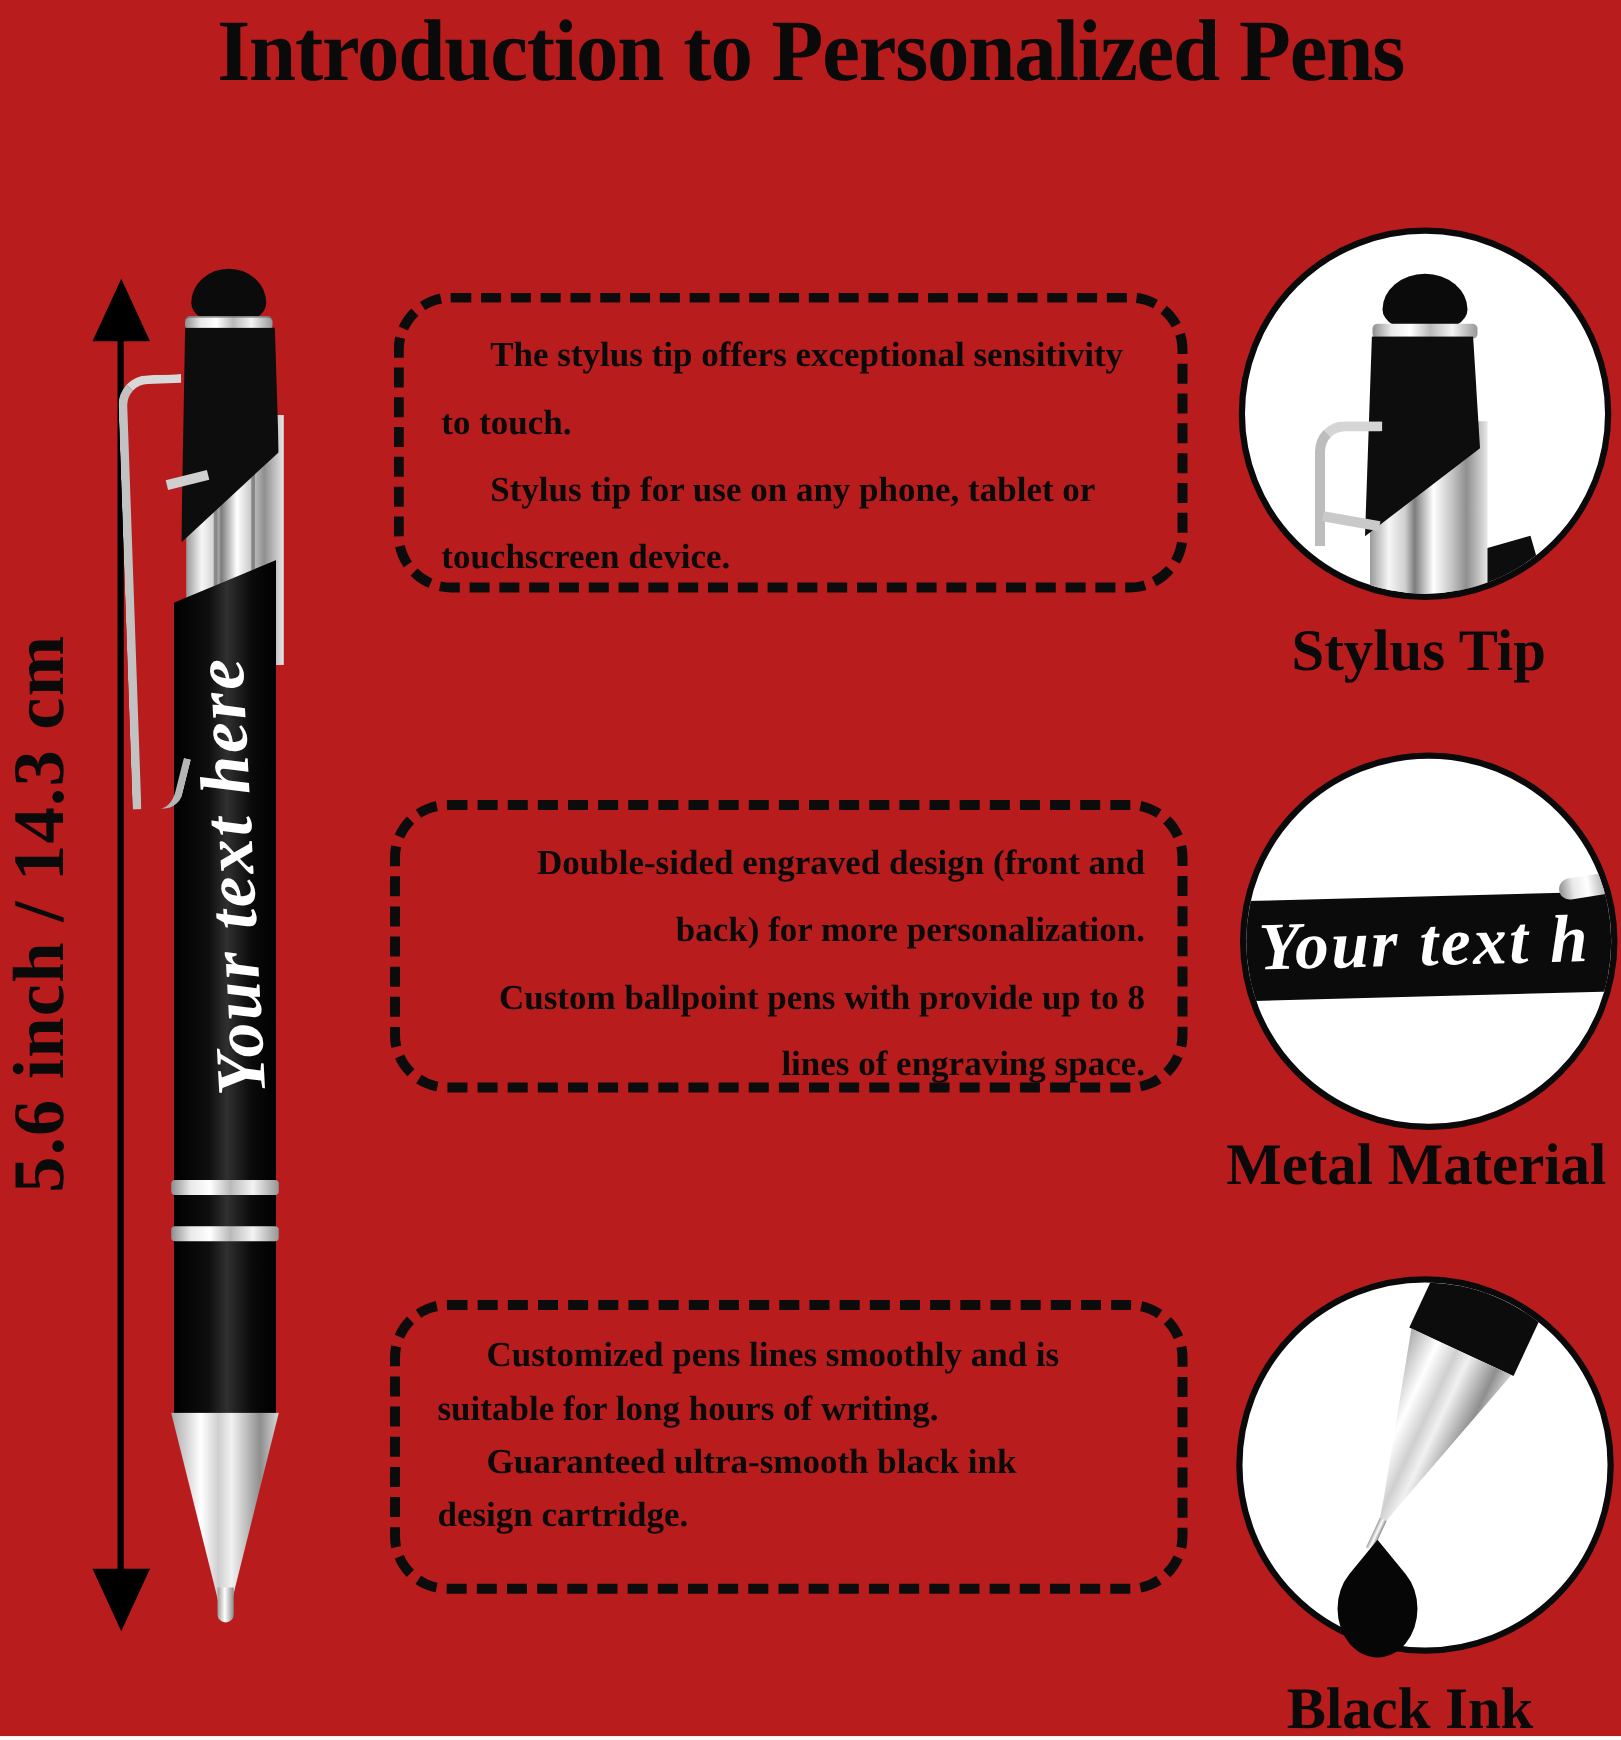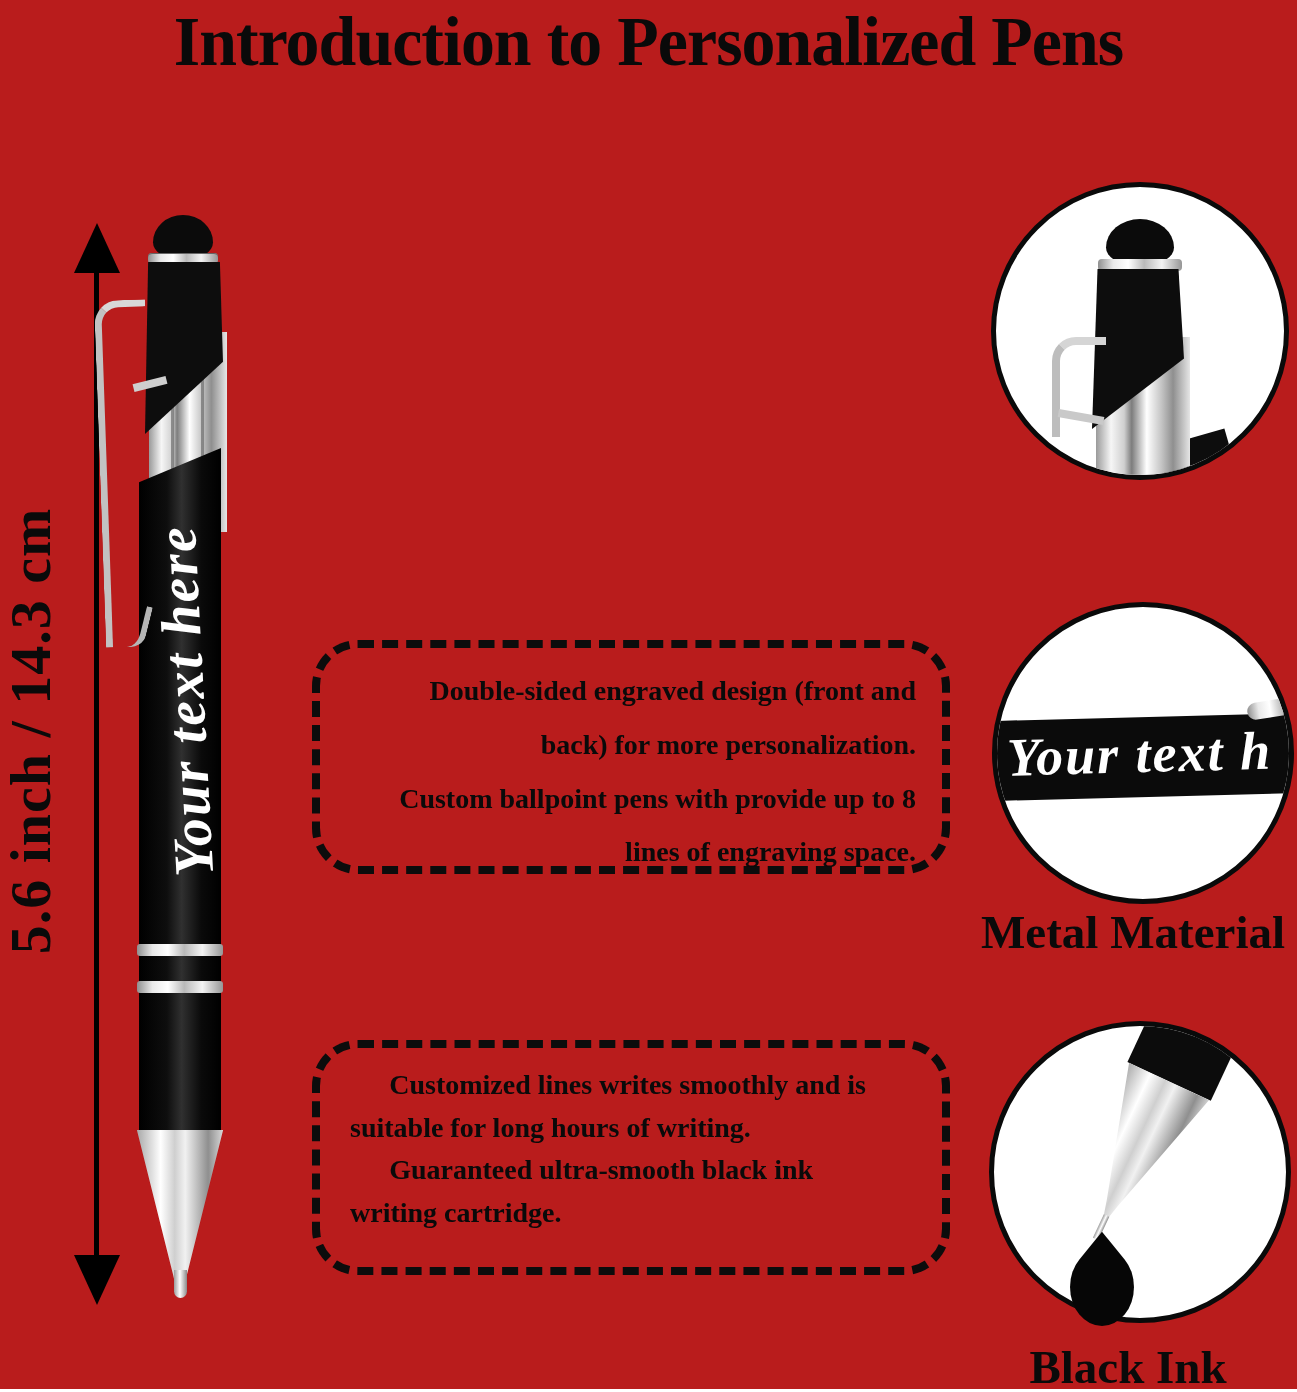--- a/index.html
+++ b/index.html
@@ -125,38 +125,43 @@
     <div class="abs pen-engraving">Your text here</div>
     <div class="abs barrel-ring r1 silver"></div>
     <div class="abs barrel-ring r2 silver"></div>
     <div class="abs pen-cone"></div>
     <div class="abs pen-nib"></div>
     <div class="abs pen-clip"></div>
     <div class="abs pen-clip-hook"></div>
     <div class="abs pen-clip-join"></div>
   </div>
 
+  <div class="callout c1">
+    <p>The stylus tip offers exceptional sensitivity to touch.</p>
+    <p>Stylus tip for use on any phone, tablet or touchscreen device.</p>
+  </div>
   <div class="callout c2">
     <p>Double-sided engraved design (front and back) for more personalization.</p>
     <p>Custom ballpoint pens with provide up to 8 lines of engraving space.</p>
   </div>
   <div class="callout c3">
-    <p>Customized lines writes smoothly and is suitable for long hours of writing.</p>
-    <p>Guaranteed ultra-smooth black ink writing cartridge.</p>
+    <p>Customized pens lines smoothly and is suitable for long hours of writing.</p>
+    <p>Guaranteed ultra-smooth black ink design cartridge.</p>
   </div>
 
   <div class="detail-circle dc1">
     <div class="abs m-dome"></div>
     <div class="abs m-ring silver"></div>
     <div class="abs m-cap"></div>
     <div class="abs m-band"></div>
     <div class="abs m-black-br"></div>
     <div class="abs m-clip"></div>
     <div class="abs m-clip-join"></div>
   </div>
+  <div class="detail-label" style="left:985px;top:494px;width:300px;">Stylus Tip</div>
 
   <div class="detail-circle dc2">
     <div class="abs band-glint silver"></div>
     <div class="abs band">
       <div class="band-text">Your text h</div>
     </div>
   </div>
   <div class="detail-label" style="left:963px;top:905px;width:340px;">Metal Material</div>
 
   <div class="detail-circle dc3">

